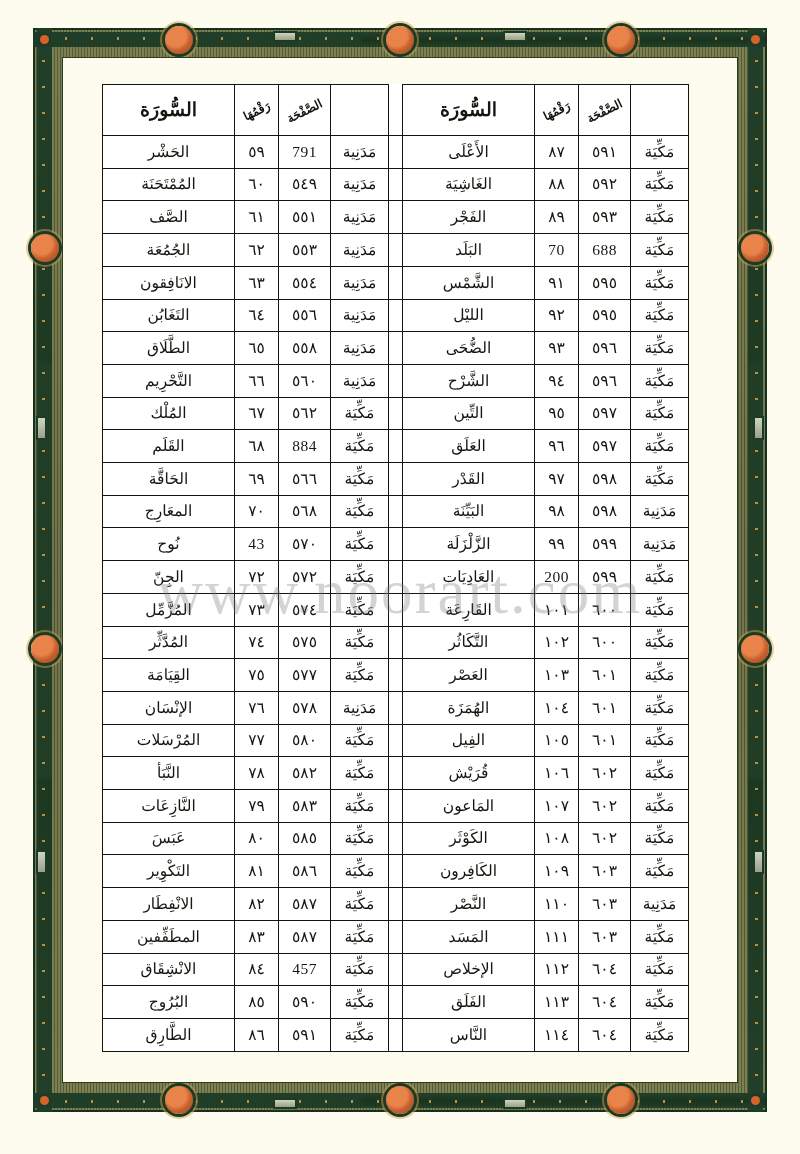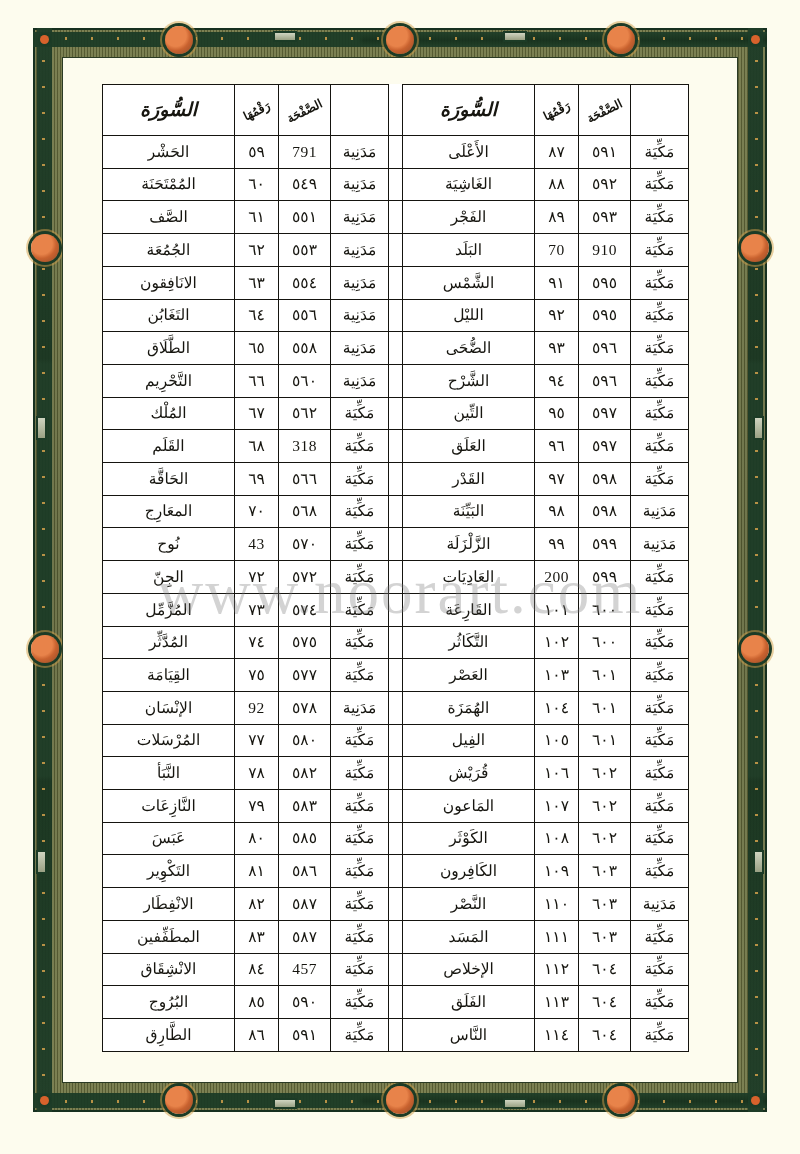--- a/index.html
+++ b/index.html
@@ -115,21 +115,21 @@
   .cell-num,.cell-page{font-size:16px;letter-spacing:.5px;}
   .cell-type{font-size:13.5px;}
 
   
   .hdr-rot{
     display:inline-block;
     transform:rotate(-26deg);
     font-size:12px;
     transform-origin:center;
   }
-  .hdr-main{font-size:19px;font-style:italic;}
+  .hdr-main{font-size:19px;}
 
   
   #watermark{
     position:absolute;left:0;right:0;top:556px;
     text-align:center;
     font-family:"Liberation Serif","DejaVu Serif",serif;
     font-size:63px;
     color:rgba(120,120,120,.33);
     letter-spacing:2px;
     pointer-events:none;
@@ -254,21 +254,21 @@
             <td class="cell-num">٨٩</td>
             <td class="cell-name">الفَجْر</td>
             <td class="gapcell"></td>
             <td class="cell-type">مَدَنِية</td>
             <td class="cell-page">٥٥١</td>
             <td class="cell-num">٦١</td>
             <td class="cell-name">الصَّف</td>
           </tr>
           <tr>
             <td class="cell-type">مَكِّيَة</td>
-            <td class="cell-page">910</td>
+            <td class="cell-page">688</td>
             <td class="cell-num">70</td>
             <td class="cell-name">البَلَد</td>
             <td class="gapcell"></td>
             <td class="cell-type">مَدَنِية</td>
             <td class="cell-page">٥٥٣</td>
             <td class="cell-num">٦٢</td>
             <td class="cell-name">الجُمُعَة</td>
           </tr>
           <tr>
             <td class="cell-type">مَكِّيَة</td>
@@ -325,21 +325,21 @@
             <td class="cell-num">٦٧</td>
             <td class="cell-name">المُلْك</td>
           </tr>
           <tr>
             <td class="cell-type">مَكِّيَة</td>
             <td class="cell-page">٥٩٧</td>
             <td class="cell-num">٩٦</td>
             <td class="cell-name">العَلَق</td>
             <td class="gapcell"></td>
             <td class="cell-type">مَكِّيَة</td>
-            <td class="cell-page">318</td>
+            <td class="cell-page">884</td>
             <td class="cell-num">٦٨</td>
             <td class="cell-name">القَلَم</td>
           </tr>
           <tr>
             <td class="cell-type">مَكِّيَة</td>
             <td class="cell-page">٥٩٨</td>
             <td class="cell-num">٩٧</td>
             <td class="cell-name">القَدْر</td>
             <td class="gapcell"></td>
             <td class="cell-type">مَكِّيَة</td>
@@ -414,21 +414,21 @@
             <td class="cell-name">القِيَامَة</td>
           </tr>
           <tr>
             <td class="cell-type">مَكِّيَة</td>
             <td class="cell-page">٦٠١</td>
             <td class="cell-num">١٠٤</td>
             <td class="cell-name">الهُمَزَة</td>
             <td class="gapcell"></td>
             <td class="cell-type">مَدَنِية</td>
             <td class="cell-page">٥٧٨</td>
-            <td class="cell-num">92</td>
+            <td class="cell-num">٧٦</td>
             <td class="cell-name">الإنْسَان</td>
           </tr>
           <tr>
             <td class="cell-type">مَكِّيَة</td>
             <td class="cell-page">٦٠١</td>
             <td class="cell-num">١٠٥</td>
             <td class="cell-name">الفِيل</td>
             <td class="gapcell"></td>
             <td class="cell-type">مَكِّيَة</td>
             <td class="cell-page">٥٨٠</td>

